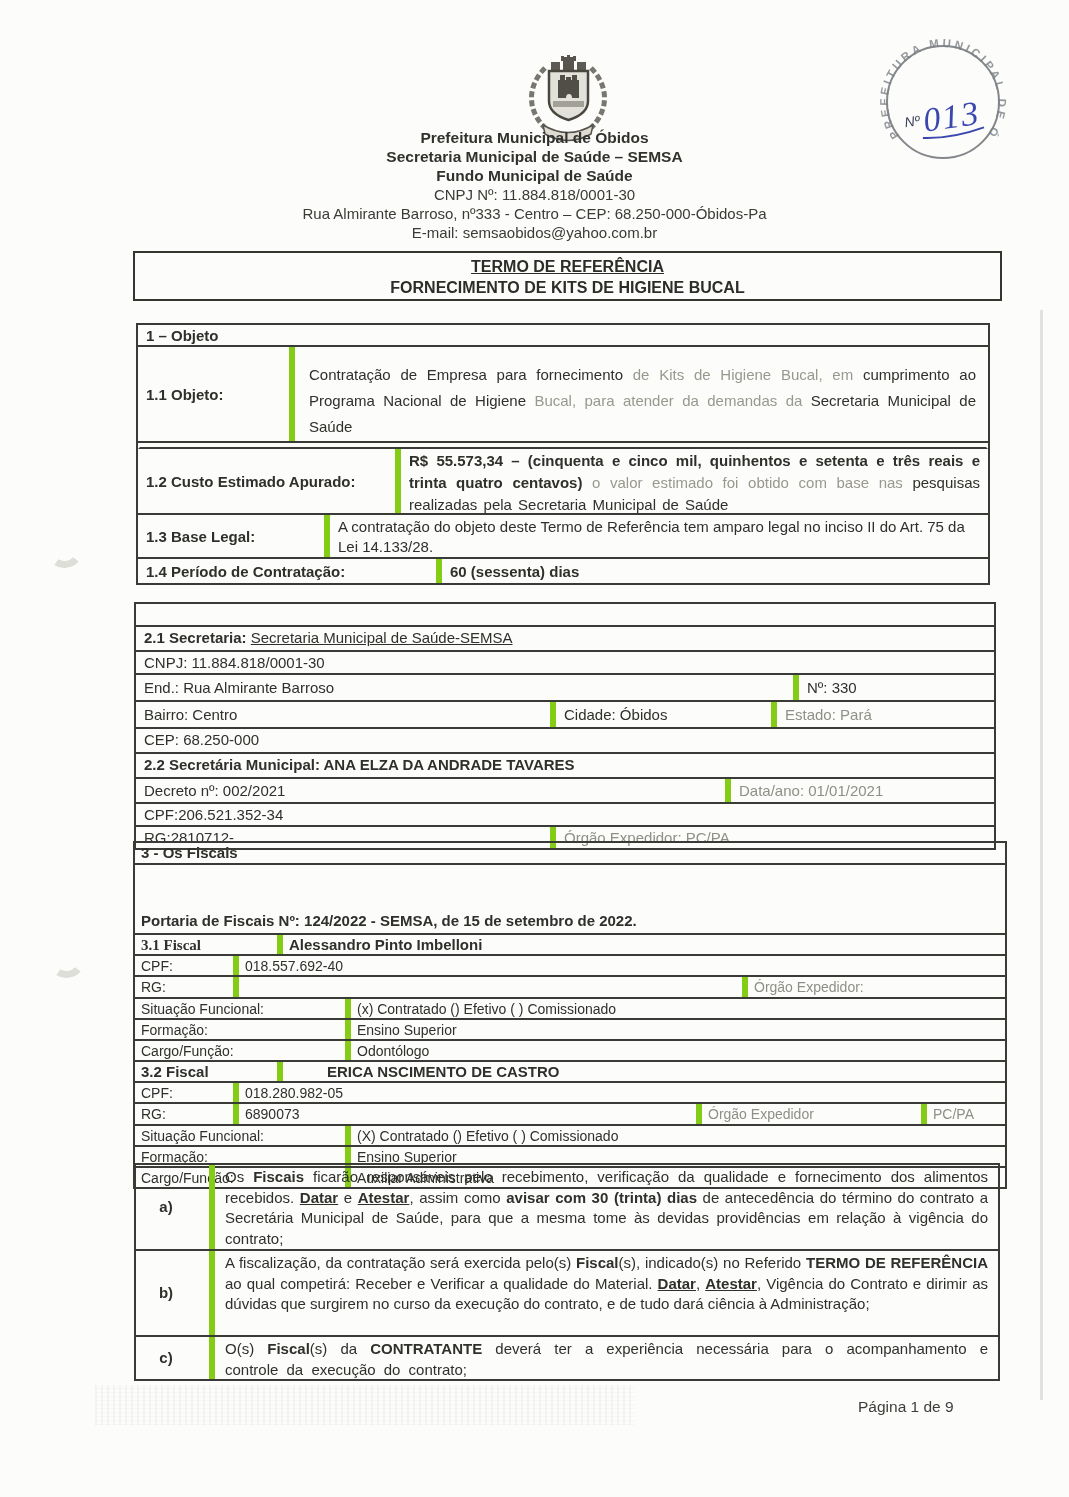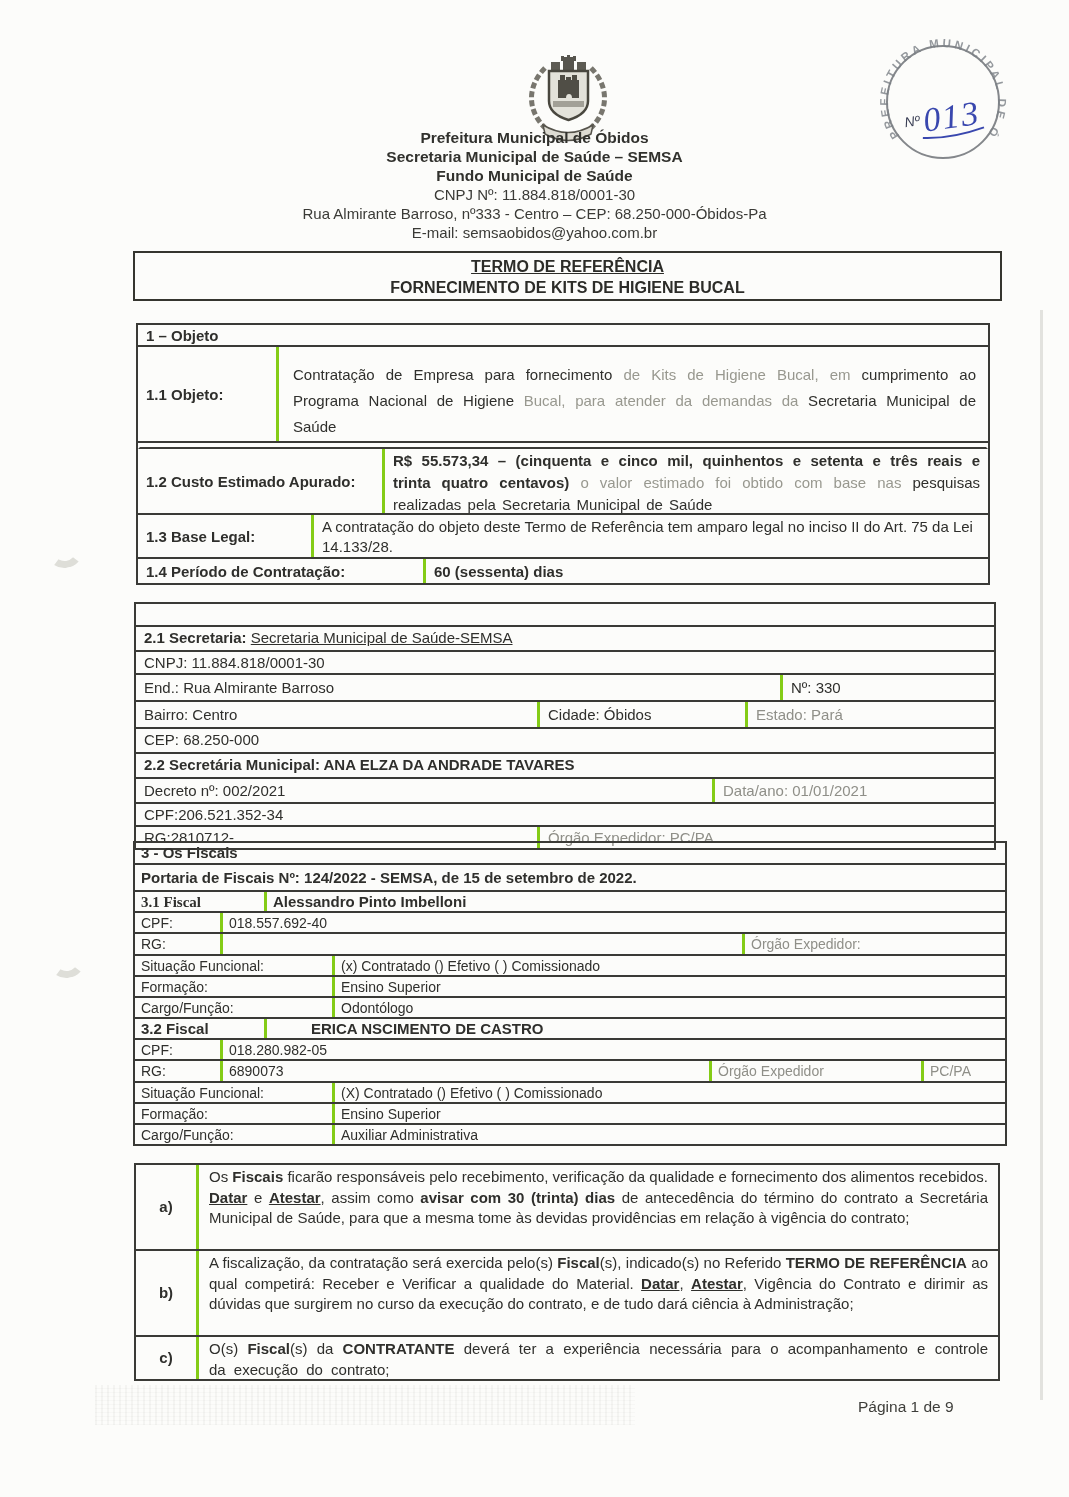--- a/index.html
+++ b/index.html
@@ -14,21 +14,21 @@
   .hdr-line{width:1069px;text-align:center;line-height:19px;}
   .hl-bold{font-weight:bold;font-size:15.5px;color:#31312d;}
   .hl-reg{font-size:15px;color:#3a3a36;}
   
   .titlebox{border:2px solid #35352f;text-align:center;padding-top:3px;}
   .tl{font-weight:bold;font-size:16px;line-height:21px;color:#2c2c28;}
   
   .tbl{border:2px solid #3a3a36;border-bottom:none;}
   .row{display:flex;border-bottom:2px solid #3a3a36;box-sizing:border-box;align-items:stretch;}
   .cell{box-sizing:border-box;padding:1px 8px;overflow:hidden;}
-  .cell + .cell{border-left:3px solid #84cc16;}
+  .cell + .cell{border-left:6px solid #84cc16;margin-left:13px;}
   .vcent{display:flex;align-items:center;}
   .just{text-align:justify;}
   .spacer{height:4px;border-bottom:2px solid #3a3a36;background:#fcfcfa;border-left:2px solid #fcfcfa;border-right:2px solid #fcfcfa;}
   .t1 .cell{font-size:15px;}
   .t2 .cell{font-size:15px;padding:2px 8px;}
   .t3 .cell{font-size:14px;padding:1px 6px;line-height:18px;display:flex;align-items:center;}
   .t4 .cell{font-size:15px;line-height:20.5px;}
   
   .crescent{width:34px;height:30px;border:7px solid transparent;border-bottom-color:#d9d9d3;
             border-radius:50%;transform:rotate(-8deg);opacity:.85;}
@@ -152,21 +152,21 @@
     <div class="row" style="height:23px;">
       <div class="cell" style="width:401px;">RG:2810712-</div>
       <div class="cell fade" style="flex:1;">Órgão Expedidor: PC/PA</div>
     </div>
   </div>
 
   <div class="abs tbl t3" style="left:133px;top:841px;width:874px;">
     <div class="row" style="height:22px;">
       <div class="cell b" style="flex:1;font-size:15px;">3 - Os Fiscais</div>
     </div>
-    <div class="row" style="height:27px;">
+    <div class="row" style="height:27px;margin-top:43px;">
       <div class="cell b" style="flex:1;font-size:15px;">Portaria de Fiscais Nº: 124/2022 - SEMSA, de 15 de setembro de 2022.</div>
     </div>
 
     <div class="row" style="height:21px;">
       <div class="cell b" style="width:129px;font-size:15px;font-family:Liberation Serif, serif;">3.1 Fiscal</div>
       <div class="cell b" style="flex:1;font-size:15px;">Alessandro Pinto Imbelloni</div>
     </div>
     <div class="row" style="height:21px;">
       <div class="cell" style="width:85px;">CPF:</div>
       <div class="cell" style="flex:1;">018.557.692-40</div>

